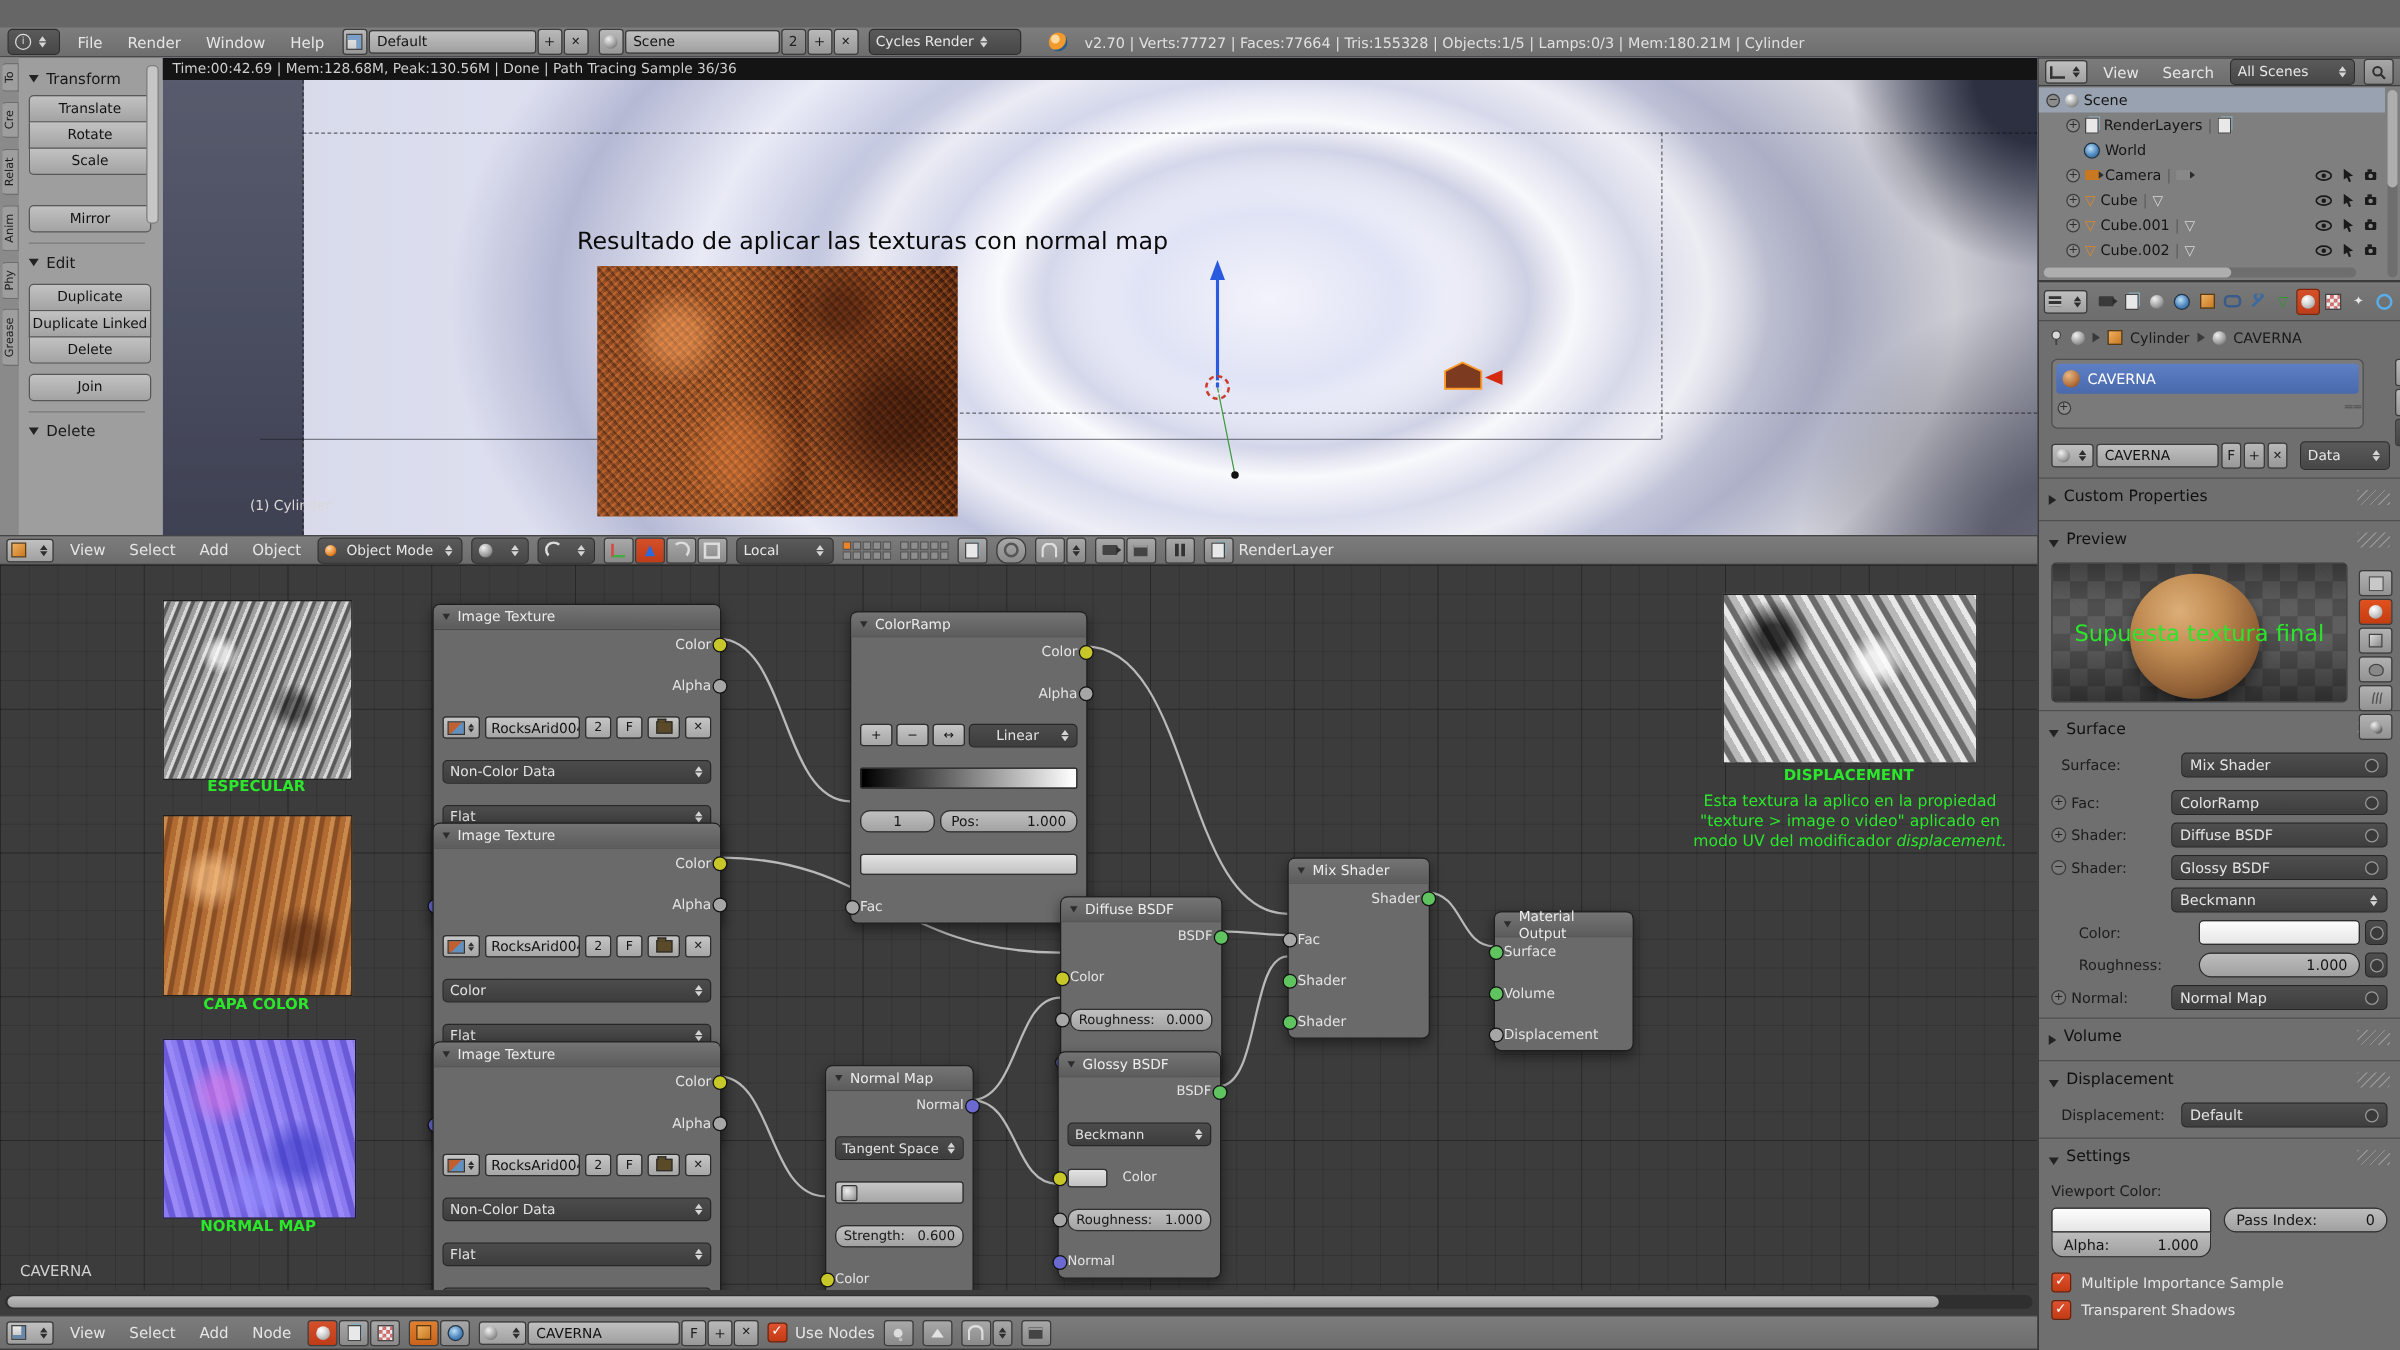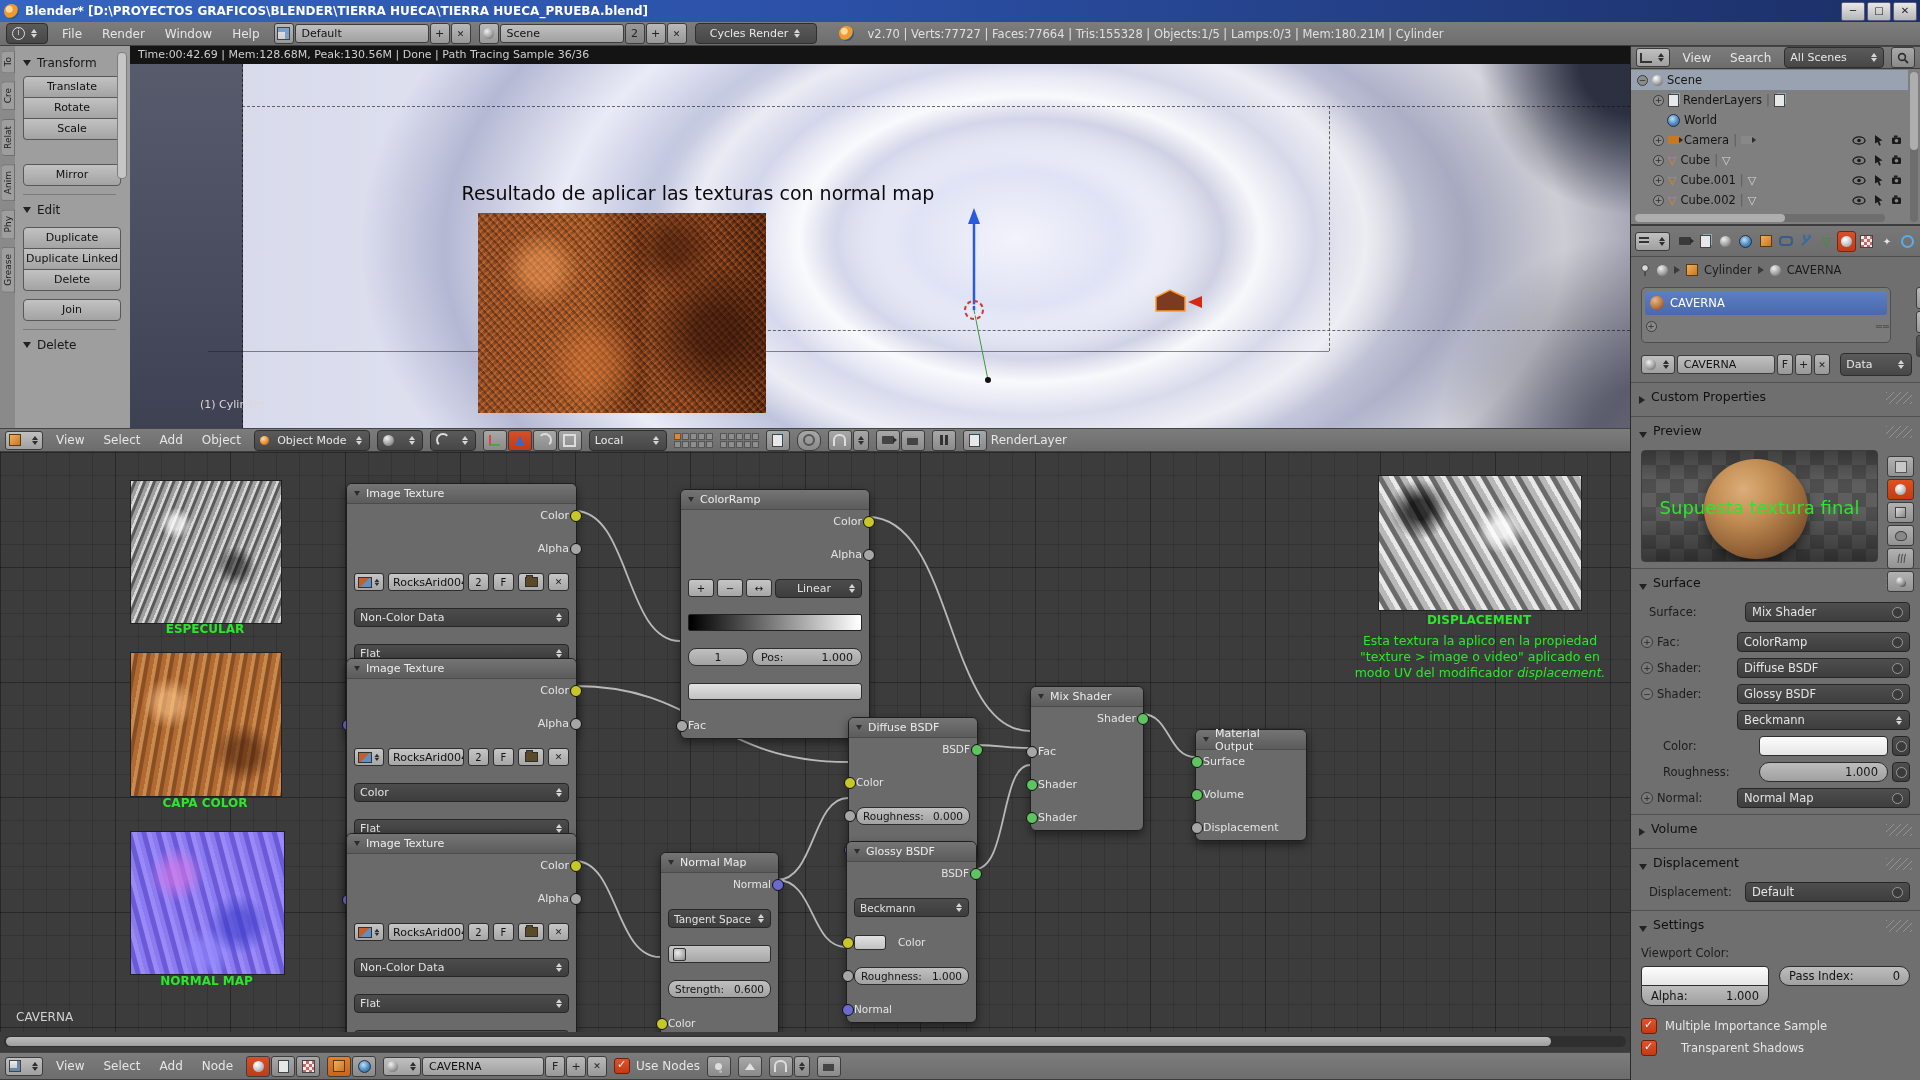--- a/index.html
+++ b/index.html
@@ -172,29 +172,20 @@
   .pvbtn{width:25px;height:19px;background:linear-gradient(#b2b2b2,#929292);border:1px solid #3c3c3c;border-radius:3px;display:flex;align-items:center;justify-content:center;}
   .pvbtn.hl{background:linear-gradient(#e0521f,#c43c10);}
   .exp-circ{width:12px;height:12px;border-radius:50%;border:1px solid #3a3a3a;font-size:9px;line-height:10px;text-align:center;color:#222;background:#7a7a7a;box-sizing:border-box;flex:0 0 auto;}
   .hatch{margin-left:auto;width:26px;height:12px;background:repeating-linear-gradient(135deg,rgba(255,255,255,.25) 0 1px,transparent 1px 5px);}
 </style>
 </head>
 <body>
 
 <div id="app">
 
-  <div class="abs titlebar">
-    <span class="blogo"></span>
-    <span>Blender* [D:\PROYECTOS GRAFICOS\BLENDER\TIERRA HUECA\TIERRA HUECA_PRUEBA.blend]</span>
-    <span class="wctrl">
-      <span class="wbtn">─</span>
-      <span class="wbtn">□</span>
-      <span class="wbtn">✕</span>
-    </span>
-  </div>
 
   <div class="abs topbar">
     <span class="wdark" style="width:30px">
         <span class="mini" style="width:11px;height:11px;border-radius:50%;border:1px solid #ddd;color:#ddd;font-size:8px;line-height:10px;text-align:center;">i</span>
         <span class="ud"></span>
       </span>
     <span class="menu-item">File</span>
     <span class="menu-item">Render</span>
     <span class="menu-item">Window</span>
     <span class="menu-item">Help</span>
@@ -208,21 +199,21 @@
     </span>
     <span style="display:flex;gap:1px;align-items:center">
       <span class="sqbtn">
           <span class="sphere-ic"></span>
         </span>
       <span class="wlight" style="width:110px">Scene</span>
       <span class="sqbtn" style="background:linear-gradient(#9a9a9a,#828282)">2</span>
       <span class="sqbtn">+</span>
       <span class="sqbtn x-ic"></span>
     </span>
-    <span class="wdark" style="width:110px;justify-content:center">
+    <span class="wdark" style="width:110px;justify-content:flex-start">
         <span>Cycles Render</span>
         <span class="ud"></span>
       </span>
     <span class="blogo" style="margin-left:14px"></span>
     <span class="stats">v2.70 | Verts:77727 | Faces:77664 | Tris:155328 | Objects:1/5 | Lamps:0/3 | Mem:180.21M | Cylinder</span>
   </div>
 
   <div class="abs toolshelf">
     <div class="tabcol">
       <span class="vtab">To</span>
@@ -1183,19 +1174,19 @@
       </span>
       <span class="pslider" style="flex:1;margin-left:6px">
           <span>Pass Index:</span>
           <span>0</span>
         </span>
     </div>
     <div class="prop-row" style="margin-top:12px;gap:8px">
       <span class="chk"></span>
       <span style="color:#e6e6e6;font-size:11.5px">Multiple Importance Sample</span>
     </div>
-    <div class="prop-row" style="gap:24px">
+    <div class="prop-row" style="gap:8px">
       <span class="chk"></span>
       <span style="color:#e6e6e6;font-size:11.5px">Transparent Shadows</span>
     </div>
   </div>
 
 </div>
 
 </body></html>

